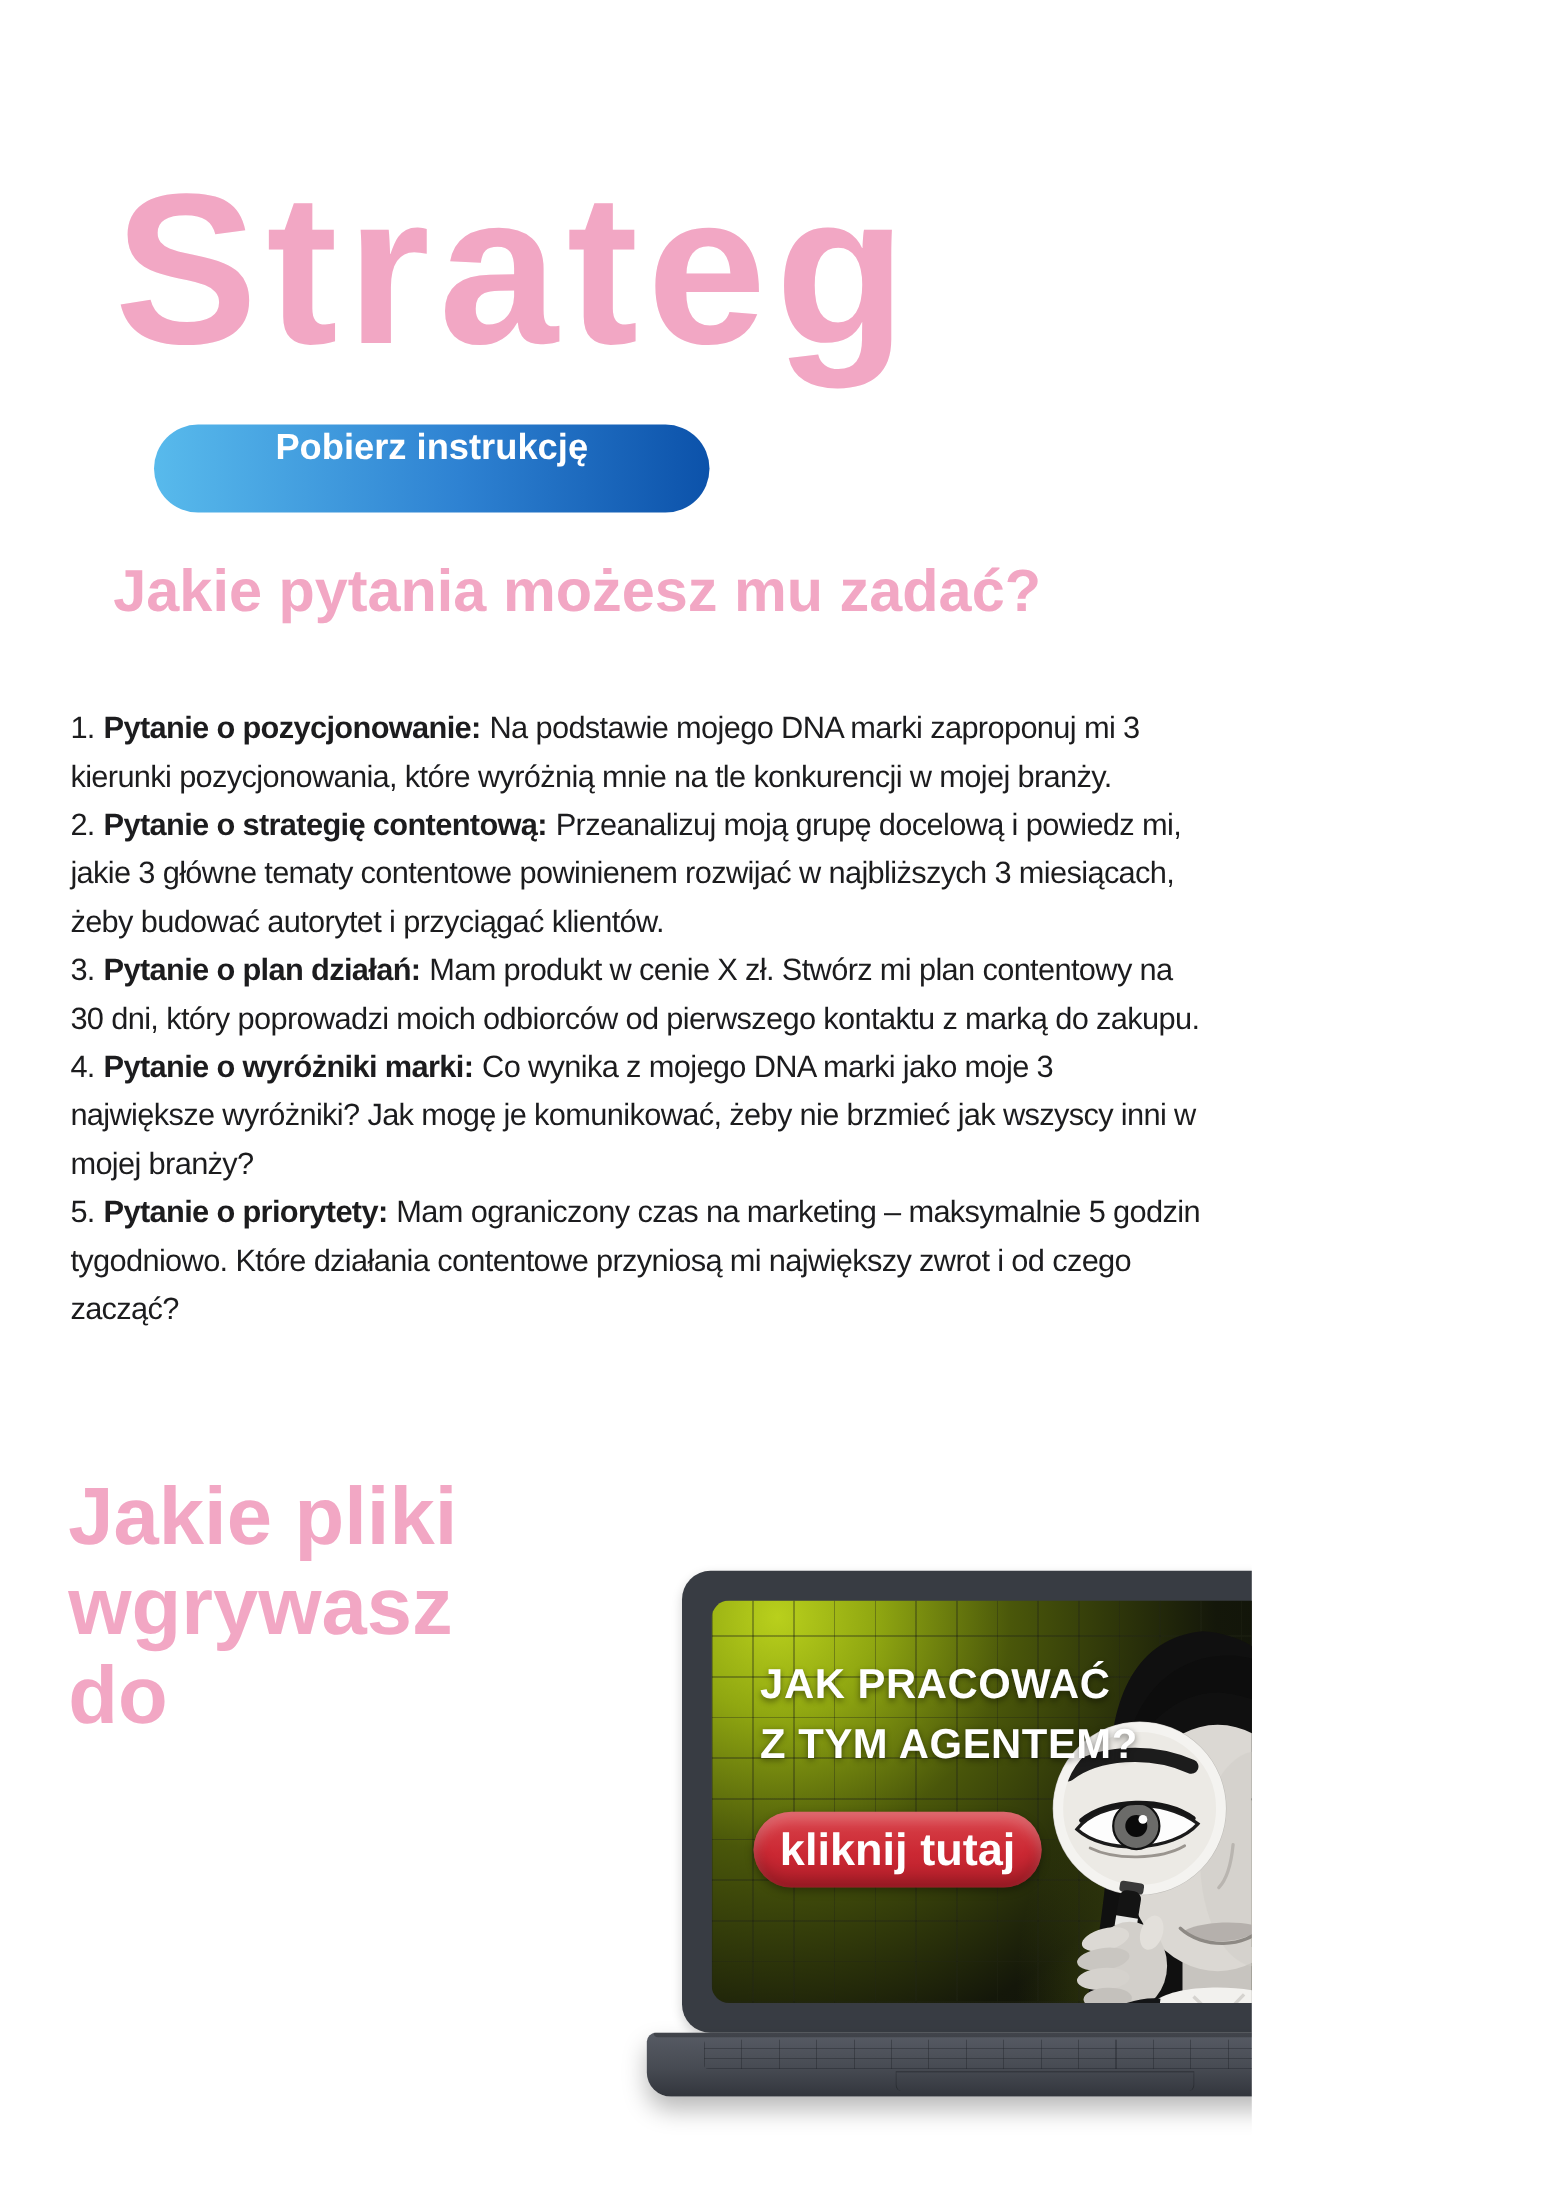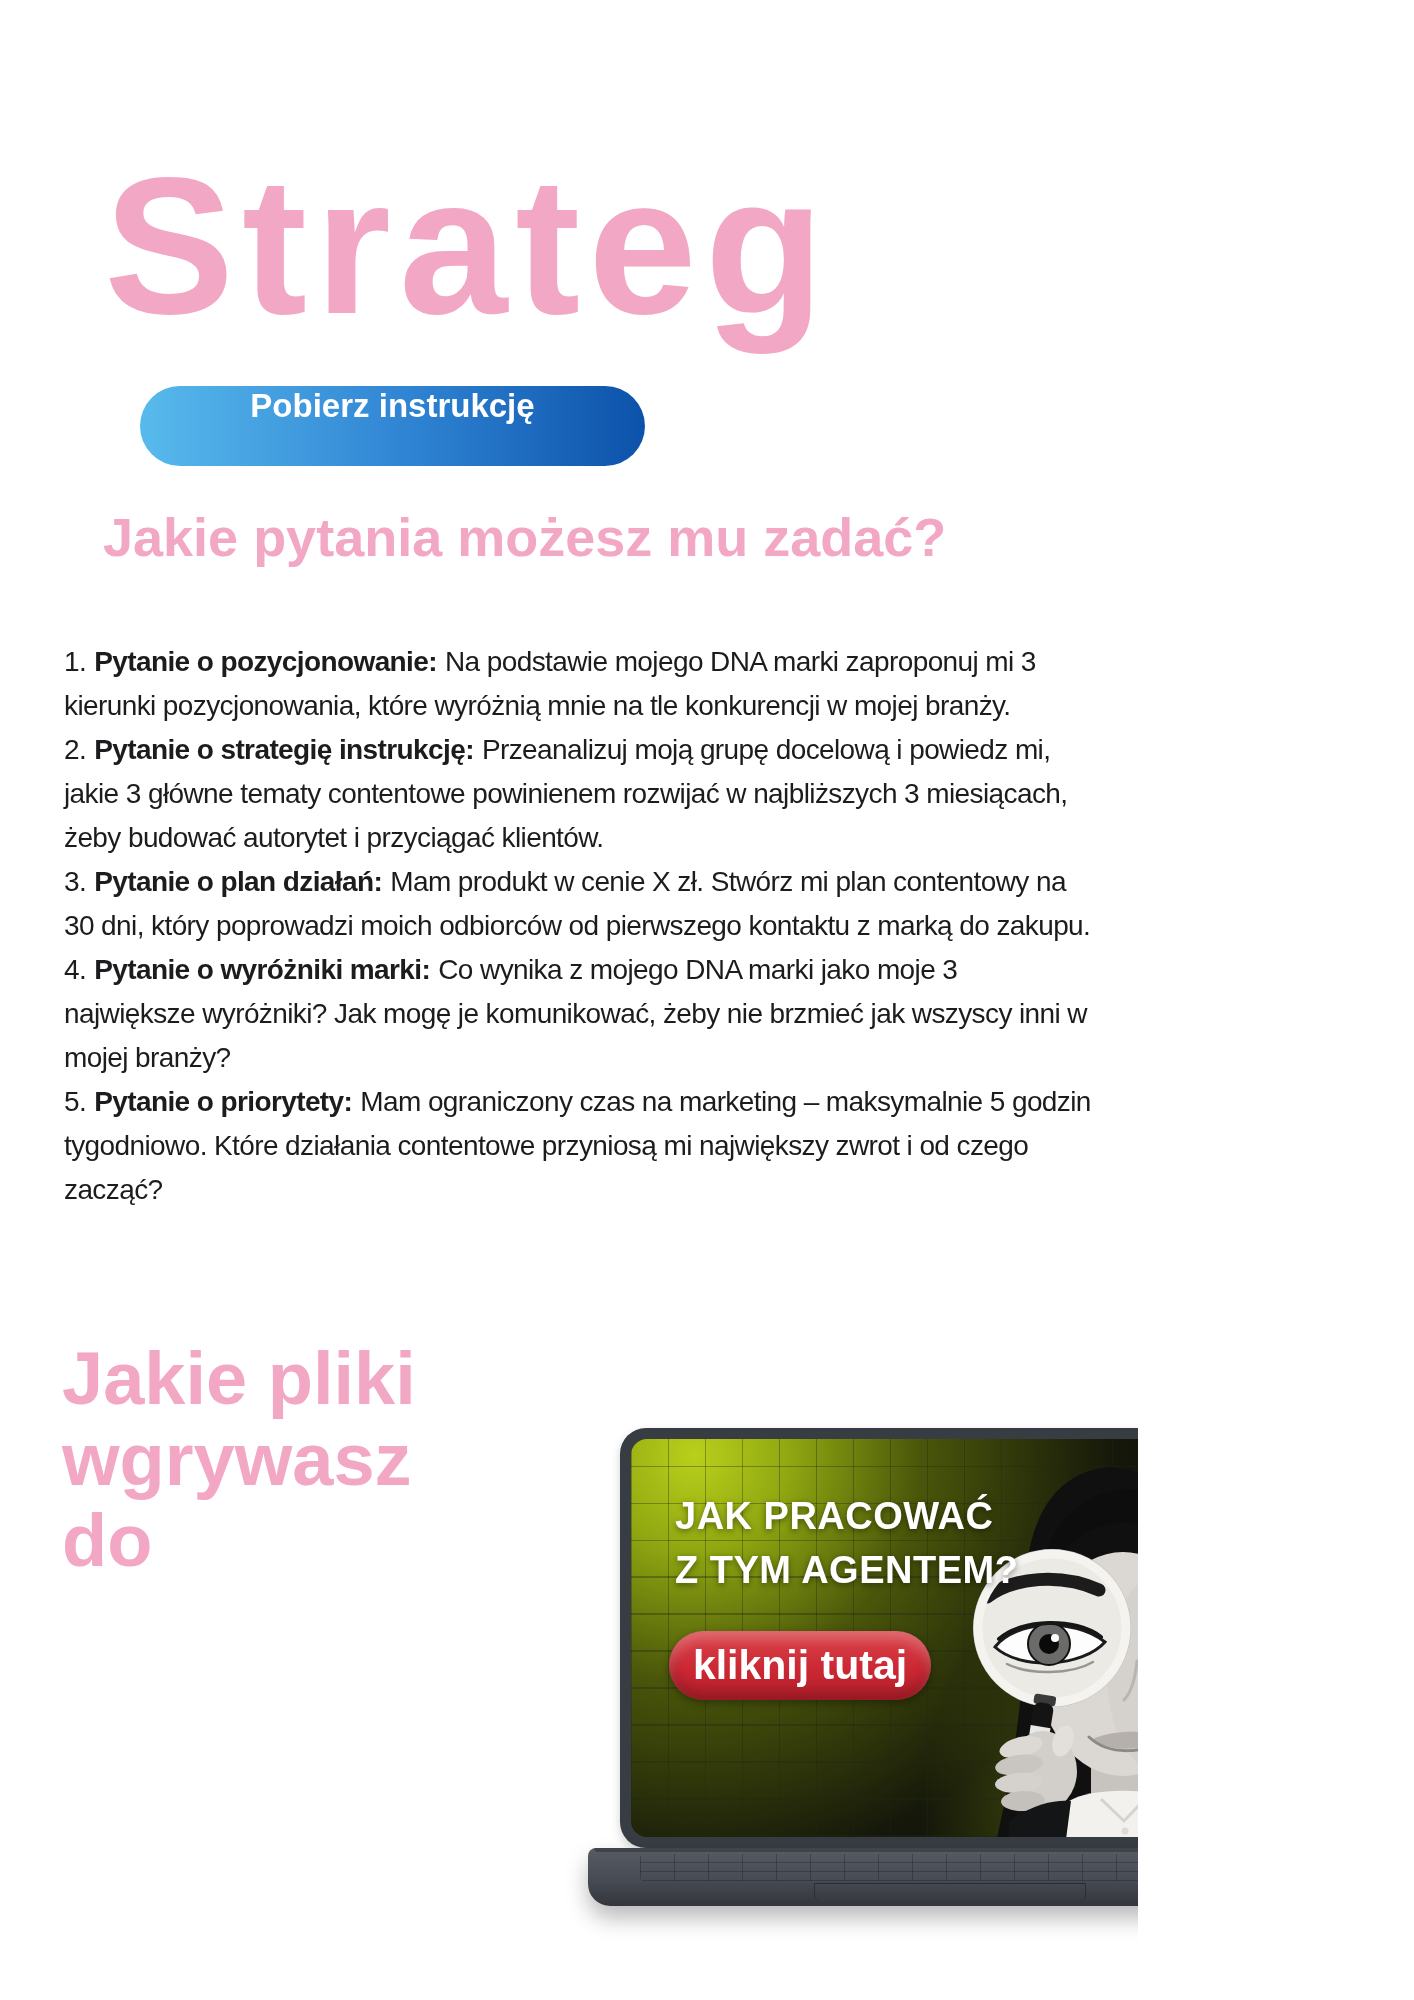--- a/index.html
+++ b/index.html
@@ -39,21 +39,21 @@
     font-size:74px;line-height:81px;font-weight:700;color:#F2A7C4;
   }
   .dna-list{
     position:absolute;left:62px;top:1698px;
     font-size:46px;line-height:60px;font-weight:700;color:#101010;letter-spacing:0.5px;
   }
   
   .laptop{position:absolute;left:588px;top:1428px;width:724px;height:482px;}
   .screen{
     position:absolute;left:32px;top:0;width:652px;height:420px;
-    background:#383c43;border-radius:26px;padding:11px;box-sizing:border-box;
+    background:#383c43;border-radius:26px;padding:27px;box-sizing:border-box;
     box-shadow:0 4px 10px rgba(0,0,0,0.18);
   }
   .screen-inner{
     position:relative;width:100%;height:100%;border-radius:16px;overflow:hidden;
     background:
       radial-gradient(circle at 92% 95%, rgba(178,200,22,0.95) 0%, rgba(120,140,15,0.55) 16%, rgba(40,48,6,0) 42%),
       radial-gradient(circle at 10% 4%, #b9d01c 0%, #90a711 14%, #4a570a 33%, #14170a 62%, #0b0c08 100%);
   }
   .screen-grid{
     position:absolute;inset:0;
@@ -111,21 +111,21 @@
   <div class="title">Strateg</div>
 
   <button class="btn-download">
     <span>Pobierz instrukcję</span>
   </button>
 
   <div class="questions-heading">Jakie pytania możesz mu zadać?</div>
 
   <div class="questions">
     <p><span class="qnum">1.</span><span class="qbold">Pytanie o pozycjonowanie:</span><span>Na podstawie mojego DNA marki zaproponuj mi 3 kierunki pozycjonowania, które wyróżnią mnie na tle konkurencji w mojej branży.</span></p>
-    <p><span class="qnum">2.</span><span class="qbold">Pytanie o strategię instrukcję:</span><span>Przeanalizuj moją grupę docelową i powiedz mi, jakie 3 główne tematy contentowe powinienem rozwijać w najbliższych 3 miesiącach, żeby budować autorytet i przyciągać klientów.</span></p>
+    <p><span class="qnum">2.</span><span class="qbold">Pytanie o strategię contentową:</span><span>Przeanalizuj moją grupę docelową i powiedz mi, jakie 3 główne tematy contentowe powinienem rozwijać w najbliższych 3 miesiącach, żeby budować autorytet i przyciągać klientów.</span></p>
     <p><span class="qnum">3.</span><span class="qbold">Pytanie o plan działań:</span><span>Mam produkt w cenie X zł. Stwórz mi plan contentowy na 30 dni, który poprowadzi moich odbiorców od pierwszego kontaktu z marką do zakupu.</span></p>
     <p><span class="qnum">4.</span><span class="qbold">Pytanie o wyróżniki marki:</span><span>Co wynika z mojego DNA marki jako moje 3 największe wyróżniki? Jak mogę je komunikować, żeby nie brzmieć jak wszyscy inni w mojej branży?</span></p>
     <p><span class="qnum">5.</span><span class="qbold">Pytanie o priorytety:</span><span>Mam ograniczony czas na marketing – maksymalnie 5 godzin tygodniowo. Które działania contentowe przyniosą mi największy zwrot i od czego zacząć?</span></p>
   </div>
 
   <div class="files-heading">
     <div>Jakie pliki</div>
     <div>wgrywasz</div>
     <div>do</div>
   </div>

